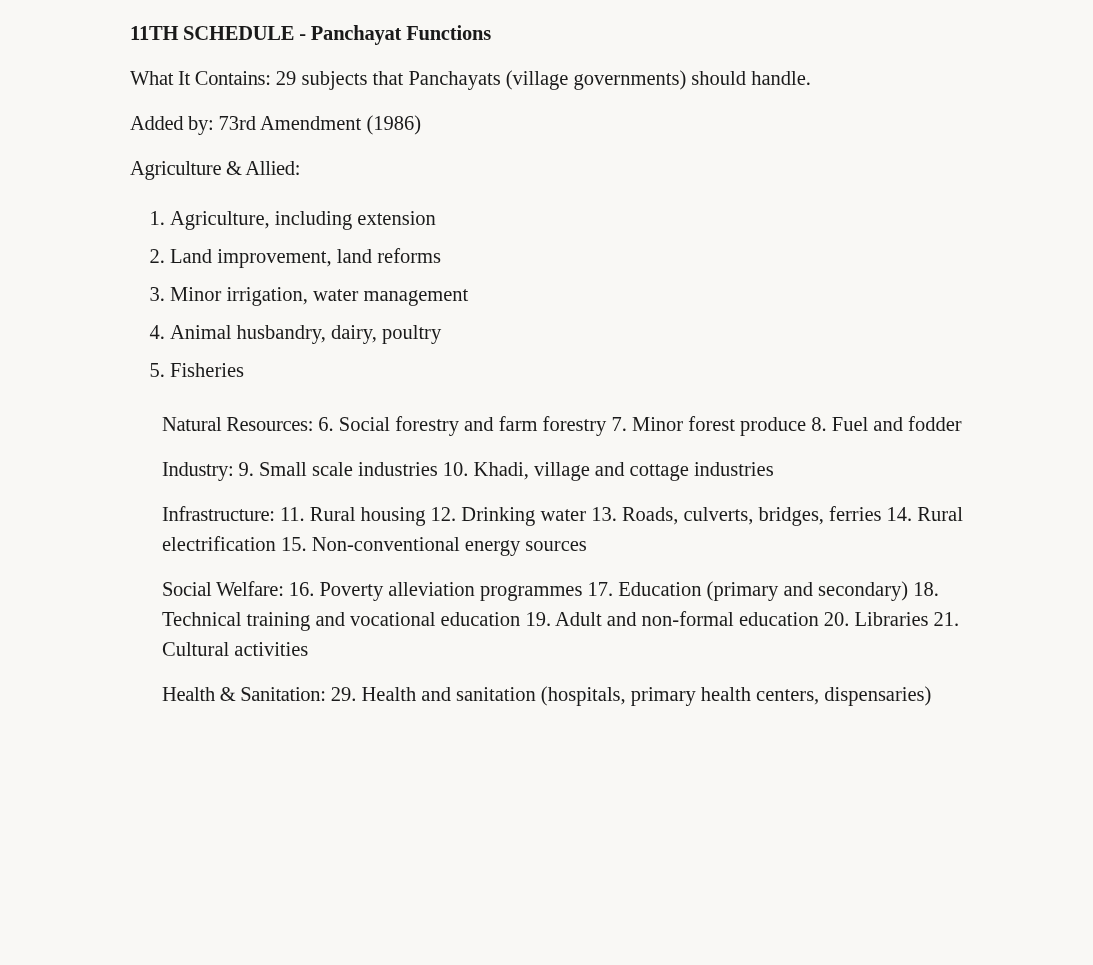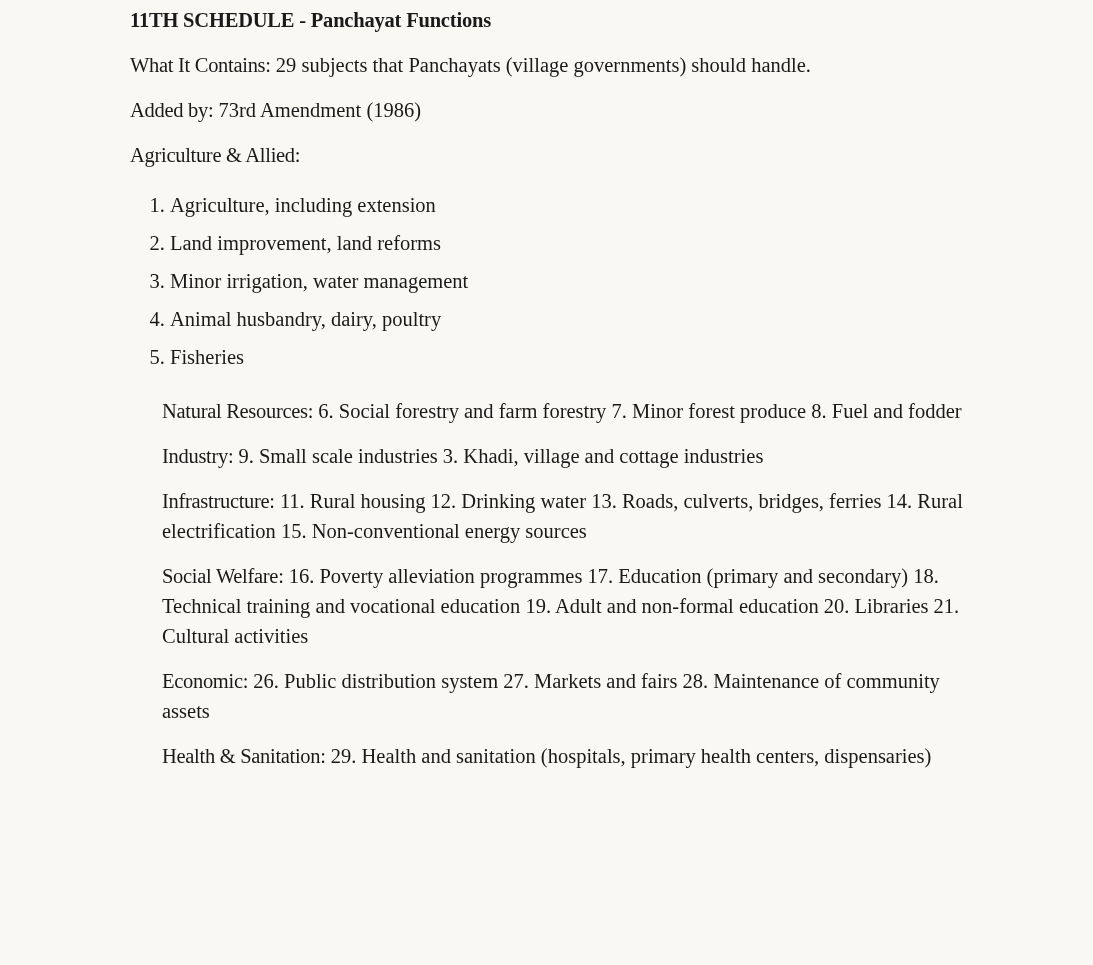--- a/index.html
+++ b/index.html
@@ -12,21 +12,21 @@
       height: 965px;
       overflow: hidden;
       font-family: "Liberation Serif", "DejaVu Serif", serif;
       color: #1a1a1a;
       font-size: 20.5px;
       line-height: 30px;
     }
     .content {
       position: absolute;
       left: 130px;
-      top: 5px;
+      top: 18px;
       width: 850px;
     }
     .heading {
       font-weight: bold;
       margin: 0 0 15px 0;
       letter-spacing: -0.2px;
     }
     p {
       margin: 0 0 15px 0;
     }
@@ -60,19 +60,18 @@
   <ol>
     <li>Agriculture, including extension</li>
     <li>Land improvement, land reforms</li>
     <li>Minor irrigation, water management</li>
     <li>Animal husbandry, dairy, poultry</li>
     <li>Fisheries</li>
   </ol>
 
   <div class="cat">
     <p><b>Natural Resources:</b><span> 6. Social forestry and farm forestry 7. Minor forest produce 8. Fuel and fodder</span></p>
-    <p><b>Industry:</b><span> 9. Small scale industries 3. Khadi, village and cottage industries</span></p>
+    <p><b>Industry:</b><span> 9. Small scale industries 10. Khadi, village and cottage industries</span></p>
     <p><b>Infrastructure:</b><span> 11. Rural housing 12. Drinking water 13. Roads, culverts, bridges, ferries 14. Rural electrification 15. Non-conventional energy sources</span></p>
     <p><b>Social Welfare:</b><span> 16. Poverty alleviation programmes 17. Education (primary and secondary) 18. Technical training and vocational education 19. Adult and non-formal education 20. Libraries 21. Cultural activities</span></p>
-    <p><b>Economic:</b><span> 26. Public distribution system 27. Markets and fairs 28. Maintenance of community assets</span></p>
     <p><b>Health &amp; Sanitation:</b><span> 29. Health and sanitation (hospitals, primary health centers, dispensaries)</span></p>
   </div>
 </div>
 
 </body></html>

